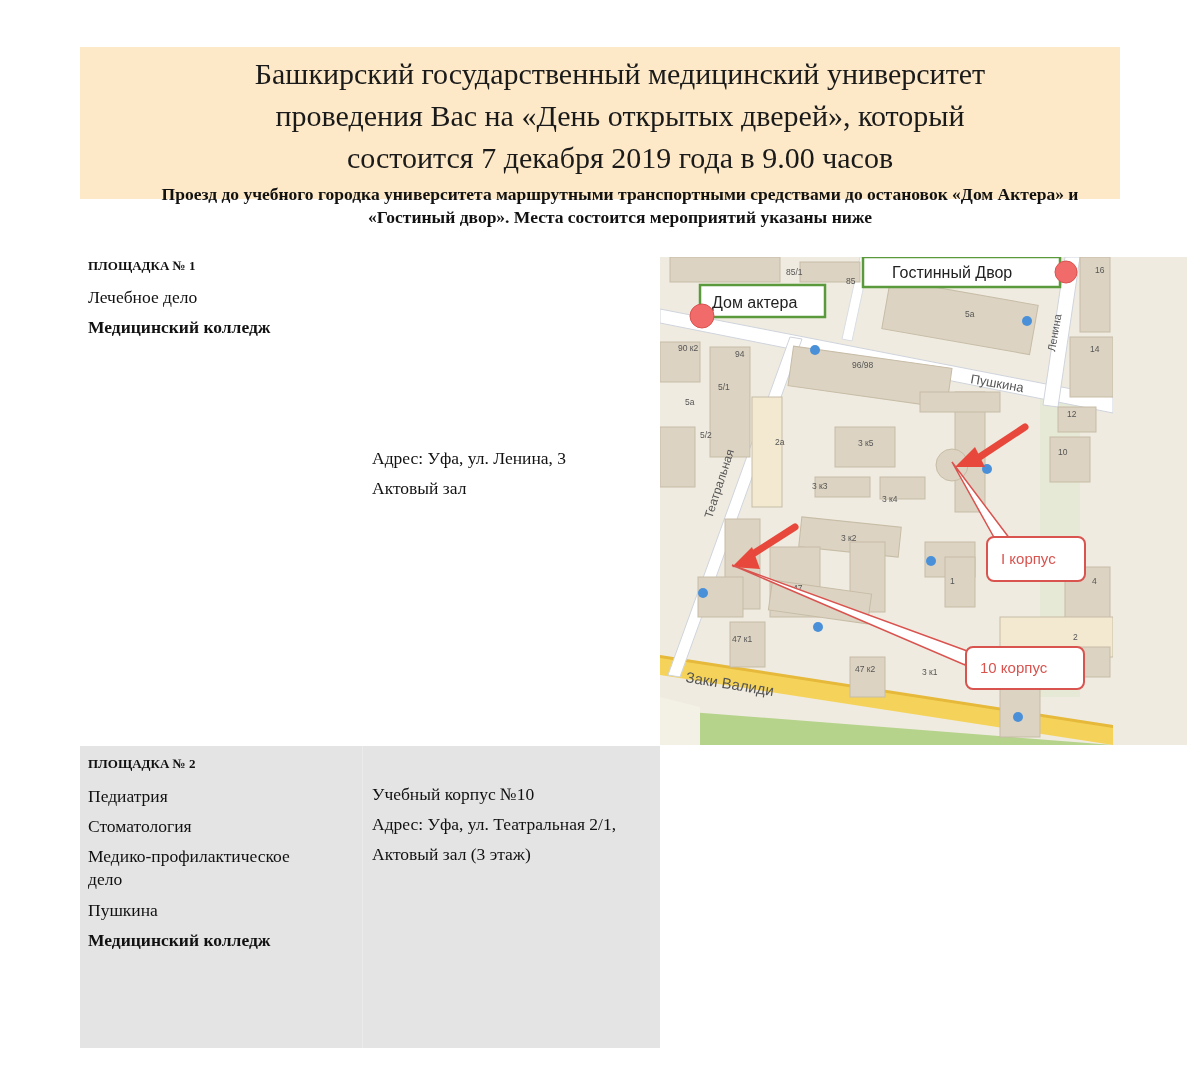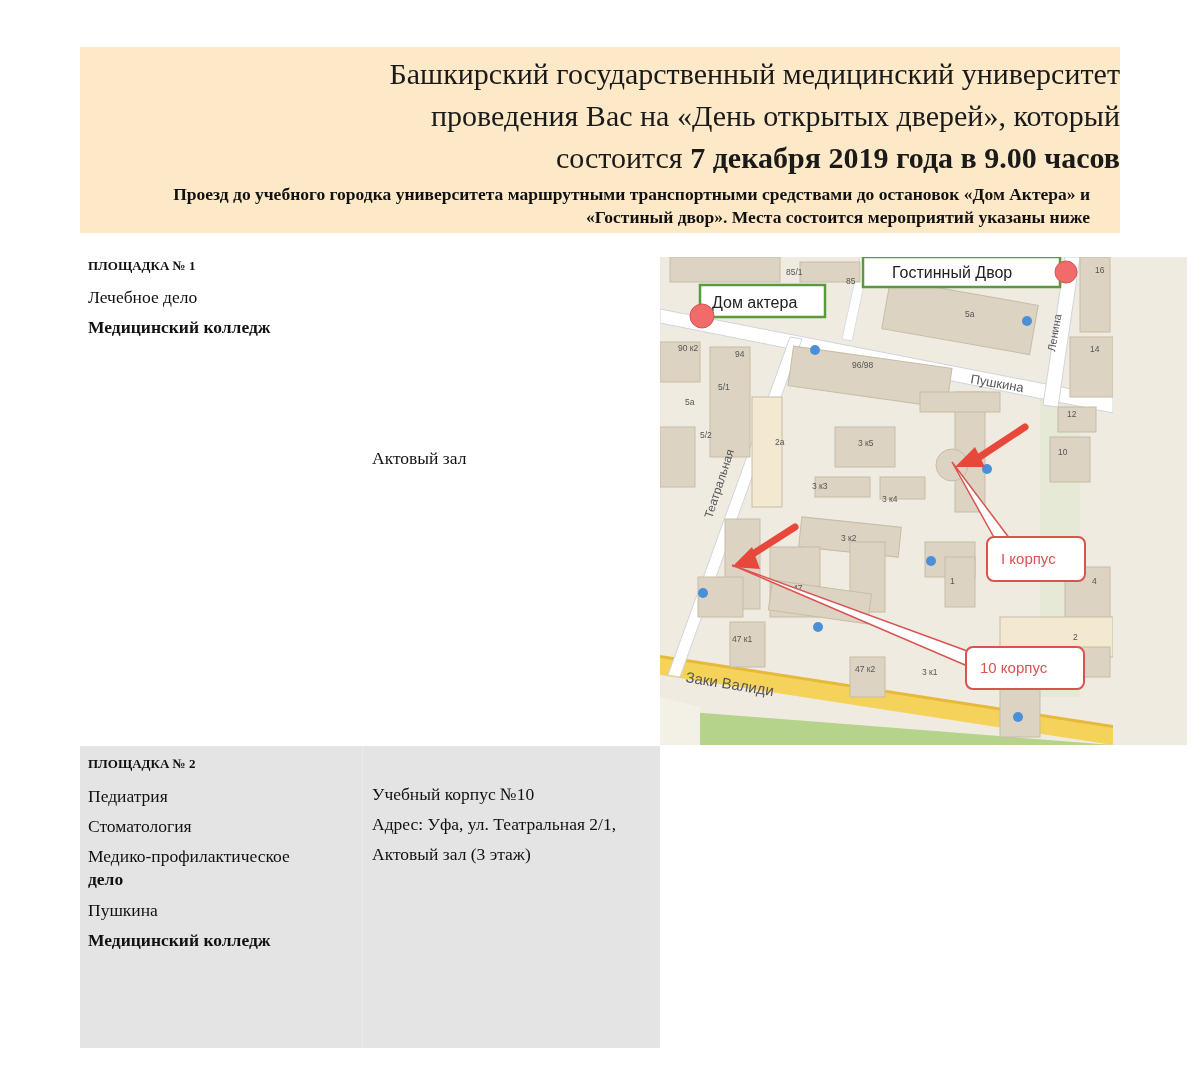--- a/index.html
+++ b/index.html
@@ -1,21 +1,21 @@
 <!DOCTYPE html>
 <html><head>
 <meta charset="utf-8">
 <style>
   html, body { margin:0; padding:0; background:#ffffff; }
   body { width:1200px; height:1087px; position:relative; overflow:hidden;
          font-family:"Liberation Serif", "DejaVu Serif", serif; color:#111; }
-  .banner { position:absolute; left:80px; top:47px; width:1040px; height:186px;
-            background:#fde9c8; text-align:right; box-sizing:border-box; padding-top:6px;padding-left:40px; }
+  .banner { position:absolute; left:80px; top:47px; width:1040px; height:152px;
+            background:#fde9c8; text-align:center; box-sizing:border-box; padding-top:6px;padding-left:40px; }
   .banner .line { font-size:30px; line-height:42px; color:#1a1a1a; }
-  .banner .line b { font-weight:bold; }
+  .banner .line b { font-weight:normal; }
   .banner .sub { font-size:17.5px; font-weight:bold; line-height:23px; margin-top:4px; padding:0 30px; }
   .venue-title { position:absolute; font-size:13px; font-weight:bold;text-align:center; }
   .venue-text { position:absolute; font-size:17.5px; line-height:30px; }
   .venue-text div { white-space:nowrap; }
   .venue-text .bold { font-weight:bold; }
   .gray { position:absolute; left:80px; top:746px; width:580px; height:302px; background:#e4e4e4; }
   .gray .divider { position:absolute; left:282px; top:0; width:1px; height:100%; background:#ebebeb; }
   .map { position:absolute; left:660px; top:257px; width:527px; height:488px; overflow:hidden; background:#efebe0; }
   .map svg { display:block; }
   .map text { font-family:"Liberation Sans", "DejaVu Sans", sans-serif; }
@@ -29,20 +29,21 @@
   <div class="line"><span>состоится </span><b>7 декабря 2019 года</b><b> в </b><b>9.00 часов</b></div>
   <div class="sub">Проезд до учебного городка университета маршрутными транспортными средствами до остановок «Дом Актера» и «Гостиный двор». Места состоится мероприятий указаны ниже</div>
 </div>
 
 <div class="venue-title" style="left:88px; top:258px;">ПЛОЩАДКА № 1</div>
 <div class="venue-text" style="left:88px; top:282px;">
   <div>Лечебное дело</div>
   <div class="bold">Медицинский колледж</div>
 </div>
 <div class="venue-text" style="left:372px; top:443px;">
+  <div>Адрес: Уфа, ул. Ленина, 3</div>
   <div>Актовый зал</div>
 </div>
 
 <div class="map">
   <svg width="453" height="488" viewBox="0 0 453 488" xmlns="http://www.w3.org/2000/svg">
 
     <rect x="0" y="0" width="453" height="488" fill="#efebe0"></rect>
 
     <polygon points="30,455 453,488 30,488" fill="#b5d38a"></polygon>
     <polygon points="0,440 40,450 40,488 0,488" fill="#f3f0e6"></polygon>
@@ -173,21 +174,21 @@
 </div>
 
 <div class="gray">
   <div class="divider"></div>
 </div>
 <div class="venue-title" style="left:88px; top:756px;">ПЛОЩАДКА № 2</div>
 <div class="venue-text" style="left:88px; top:781px;">
   <div>Педиатрия</div>
   <div>Стоматология</div>
   <div style="line-height:23px; margin-top:4px;">Медико-профилактическое</div>
-  <div style="line-height:23px; margin-bottom:4px;font-weight:bold;">дело</div>
+  <div style="line-height:23px; margin-bottom:4px;">дело</div>
   <div>Пушкина</div>
   <div class="bold">Медицинский колледж</div>
 </div>
 <div class="venue-text" style="left:372px; top:779px;">
   <div>Учебный корпус №10</div>
   <div>Адрес: Уфа, ул. Театральная 2/1,</div>
   <div>Актовый зал (3 этаж)</div>
 </div>
 
 </body></html>

